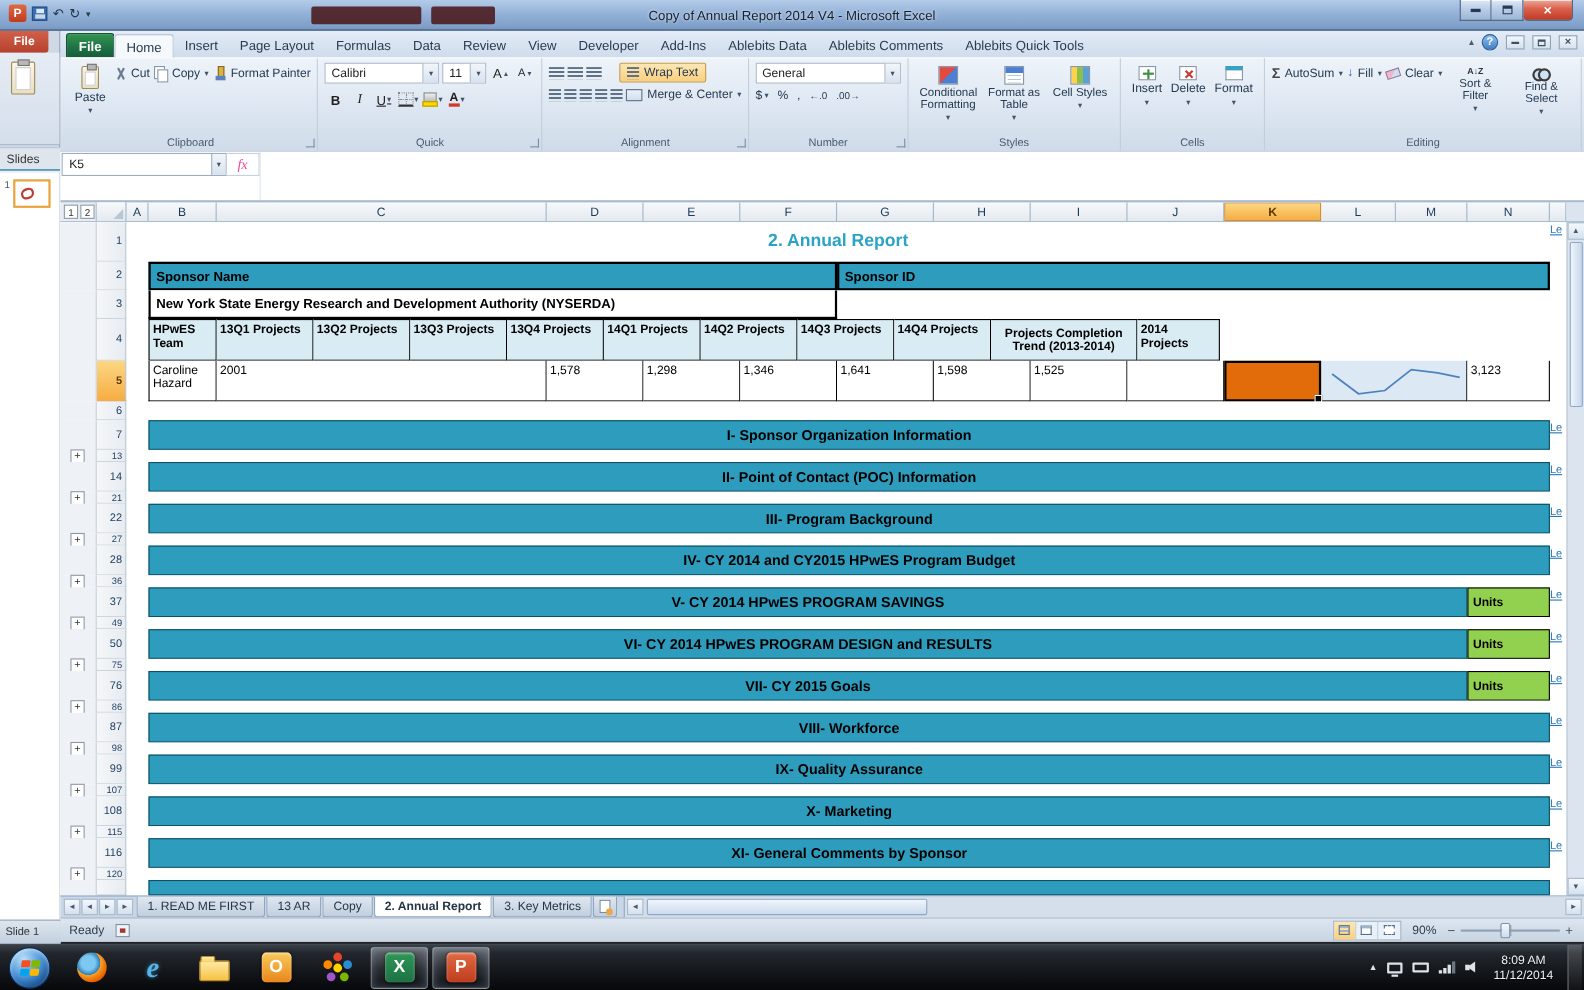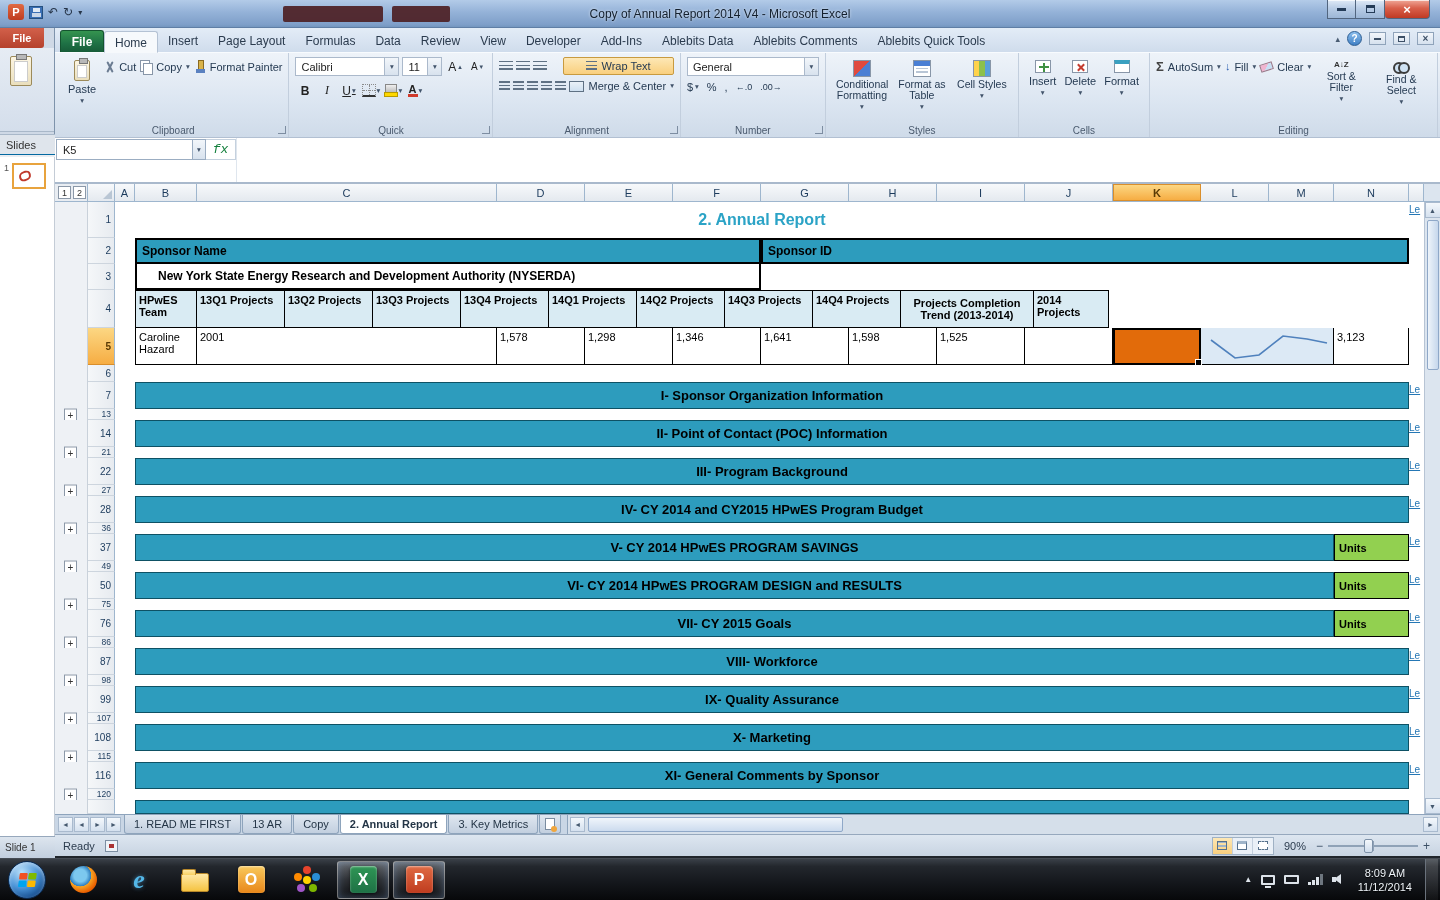--- a/index.html
+++ b/index.html
@@ -88,21 +88,21 @@
 .i-border{width:14px;height:13px;border:1px dotted #8a8a8a;border-bottom:2px solid #333;position:relative}
 .i-border::before{content:"";position:absolute;left:50%;top:0;bottom:0;border-left:1px dotted #8a8a8a}
 .i-border::after{content:"";position:absolute;top:45%;left:0;right:0;border-top:1px dotted #8a8a8a}
 .i-fill{width:14px;height:13px;position:relative}
 .i-fill::before{content:"";position:absolute;inset:0 1px 4px 1px;background:linear-gradient(#efefef,#bdbdbd);border:1px solid #888}
 .i-fill::after{content:"";position:absolute;left:0;right:0;bottom:0;height:3px;background:#ffd800;border:1px solid #b89a00}
 .i-fontcolor{font-size:11px;font-weight:bold;color:#222;border-bottom:3px solid #d03a2b;line-height:10px;padding:0 1px}
 .i-al{width:14px;height:11px;background:repeating-linear-gradient(180deg,#5f7184 0 1.5px,transparent 1.5px 3.6px)}
 .i-al.short{width:11px}
 .i-merge{width:15px;height:11px;border:1px solid #5f7184;background:linear-gradient(#eaf1f8,#cfe0f0)}
-.wrapbtn{display:flex;align-items:center;gap:4px;font-size:11px;color:#253a52;padding:2px 22px;background:linear-gradient(#fde7b5,#f9cf7e);
+.wrapbtn{display:flex;align-items:center;gap:4px;font-size:11px;color:#253a52;padding:2px 6px;background:linear-gradient(#fde7b5,#f9cf7e);
  border:1px solid #c89a3f;border-radius:2px;white-space:nowrap}
 .mergebtn{display:flex;align-items:center;gap:4px;font-size:11px;color:#253a52;white-space:nowrap}
 .nbtn{font-size:11px;color:#253a52;display:flex;align-items:center;gap:2px;white-space:nowrap}
 .nbtn.small{font-size:9px}
 .i-cf{width:18px;height:17px;border:1px solid #8896a8;background:linear-gradient(135deg,#e04a3f 0 50%,#4a7fd4 50% 100%)}
 .i-ft{width:18px;height:17px;border:1px solid #8896a8;background:linear-gradient(#4a7fd4 0 5px,#fff 5px);position:relative}
 .i-ft::after{content:"";position:absolute;left:2px;right:2px;top:7px;height:7px;background:repeating-linear-gradient(180deg,#b9c6d6 0 1.5px,transparent 1.5px 3.5px)}
 .i-cs{width:18px;height:17px;border:1px solid #8896a8;background:linear-gradient(90deg,#ffd24a 0 33%,#8cc04a 33% 66%,#5aa0d8 66%)}
 .i-cellins{width:16px;height:13px;background:#fff;border:1px solid #8896a8;position:relative}
 .i-cellins::before{content:"";position:absolute;left:7px;top:2px;width:2px;height:9px;background:#3f9142}
@@ -129,21 +129,21 @@
 .i-painter::after{content:"";position:absolute;left:2px;bottom:0;width:9px;height:4px;background:#5a81c0}
 .i-clipboard{width:16px;height:21px;background:linear-gradient(#fdf6e3,#eadfbd);border:1px solid #9c8a5a;border-radius:2px;position:relative}
 .i-clipboard::before{content:"";position:absolute;left:4px;top:-3px;width:7px;height:4px;background:#b8b8b8;border:1px solid #777}
 .i-clipboard::after{content:"";position:absolute;left:2px;top:4px;right:2px;bottom:2px;background:#fff;border:1px solid #ccc}
 
 
 .fbar{height:46px;background:#fff;border-bottom:2px solid #a9b9cc;display:flex;align-items:flex-start;flex-shrink:0;position:relative}
 .namebox{width:150px;height:21px;border:1px solid #9badc2;display:flex;align-items:center;font-size:11px;padding-left:6px;background:#fff;color:#222;margin:1px 0 0 1px}
 .namebox .dd{margin-left:auto;width:13px;height:19px;display:flex;align-items:center;justify-content:center;background:linear-gradient(#f2f6fa,#d8e2ee);border-left:1px solid #9badc2}
 .fxbtn{width:30px;height:21px;border:1px solid #c5d1de;border-left:none;display:flex;align-items:center;justify-content:center;
- font-style:italic;font-family:Liberation Mono, monospace;font-size:13px;color:#15803d;margin-top:1px}
+ font-style:italic;font-family:Liberation Serif, serif;font-size:13px;color:#ec4899;margin-top:1px}
 .finput{flex:1;height:100%;border-left:1px solid #dfe6ee}
 
 
 .colheaders{height:18px;display:flex;background:linear-gradient(#f7f9fb,#e4e9ef);border-bottom:1px solid #9eb6ce;flex-shrink:0}
 .outline-corner{width:33px;display:flex;gap:2px;padding:2px 0 2px 3px;border-right:1px solid #9eb6ce;background:#e9edf2}
 .olbtn{width:13px;height:13px;background:#fff;border:1px solid #8b98a8;font-size:9px;display:flex;align-items:center;justify-content:center;color:#333}
 .cornercell{width:27px;border-right:1px solid #9eb6ce;position:relative;background:linear-gradient(#f7f9fb,#e4e9ef)}
 .cornercell::after{content:"";position:absolute;right:2px;bottom:2px;border-left:9px solid transparent;border-bottom:9px solid #b9c6d4}
 .colh{border-right:1px solid #9eb6ce;font-size:11px;color:#1b3a5c;display:flex;align-items:center;justify-content:center;height:100%}
 .colh.sel{background:linear-gradient(#fcd783,#f6ad43);border:1px solid #d98e2b;color:#5a3a05;font-weight:bold}
@@ -161,21 +161,21 @@
 .rn{width:27px;background:linear-gradient(90deg,#f5f7f9,#e7ebf0);border-right:1px solid #9eb6ce;border-bottom:1px solid #cdd5de;
  font-size:10px;color:#1b3a5c;display:flex;align-items:center;justify-content:flex-end;padding-right:3px}
 .rn.sel{background:linear-gradient(#fcd783,#f6ad43);font-weight:bold;color:#5a3a05;border-bottom-color:#d98e2b}
 .rn.thinn{font-size:8.5px;overflow:hidden}
 .cells{display:flex;flex:1;position:relative;background:#fff}
 .wA{width:20px}.wB{width:62px}.wC{width:300px}.wQ{width:88px}.wLM{width:133px}.wN{width:75px}
 .wBF{width:626px}.wGN{width:648px}.wBN{width:1274px}.wBM{width:1199px}.wAll{width:1294px}
 .le{width:15px;font-size:10px;color:#2577b5;text-decoration:underline;overflow:hidden;white-space:nowrap;padding-top:2px}
 .titlecell{text-align:center;color:#2ba3c6;font-weight:bold;font-size:16px;display:flex;align-items:center;justify-content:center}
 .tealhdr{background:#2d9cbd;border:2px solid #000;font-weight:bold;font-size:12px;color:#000;display:flex;align-items:center;padding-left:5px}
-.valcell{border:2px solid #000;border-top:none;font-weight:bold;font-size:12px;color:#000;display:flex;align-items:center;padding-left:21px;background:#fff}
+.valcell{border:2px solid #000;border-top:none;font-weight:bold;font-size:12px;color:#000;display:flex;align-items:center;padding-left:5px;background:#fff}
 .h4{background:#d9ebf3;border-top:1px solid #000;border-right:1px solid #000;border-bottom:1px solid #000;
  font-weight:bold;font-size:11px;line-height:12px;color:#000;padding:3px 3px;display:flex;align-items:flex-start}
 .h4.ctr{align-items:center;justify-content:center;text-align:center}
 .bl{border-left:1px solid #000}
 .d5{border-right:1px solid #000;border-bottom:1px solid #000;font-size:11px;line-height:12px;color:#000;padding:3px 3px;background:#fff}
 .k5cell{border:2px solid #000;background:#e26b0a;position:relative}
 .k5cell::after{content:"";position:absolute;right:-3px;bottom:-3px;width:5px;height:5px;background:#000;border:1px solid #fff}
 .sparkcell{border-right:1px solid #000;border-bottom:1px solid #000;background:#dce9f5;display:flex;align-items:center;justify-content:center}
 .secbar{background:#2d9cbd;border:1px solid #0e5164;color:#000;font-weight:bold;font-size:13px;display:flex;align-items:center;justify-content:center;white-space:nowrap;overflow:hidden}
 .units{width:75px;background:#92d050;border:1px solid #000;font-weight:bold;font-size:11px;display:flex;align-items:center;padding-left:4px}

